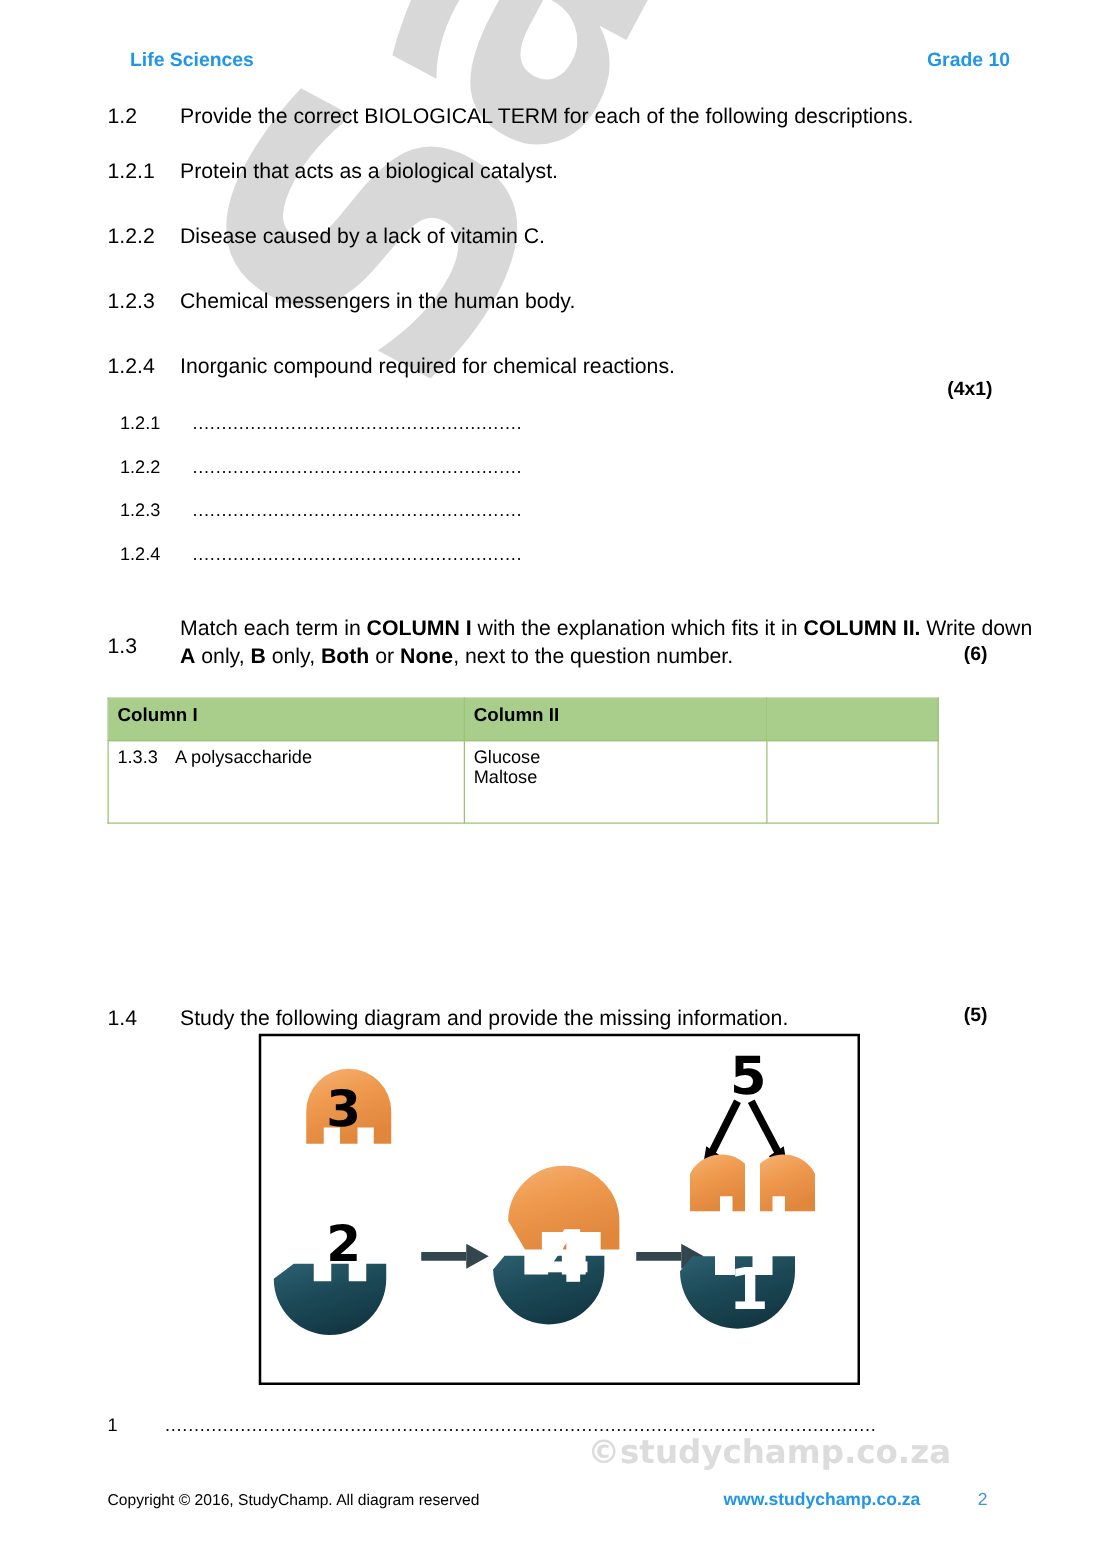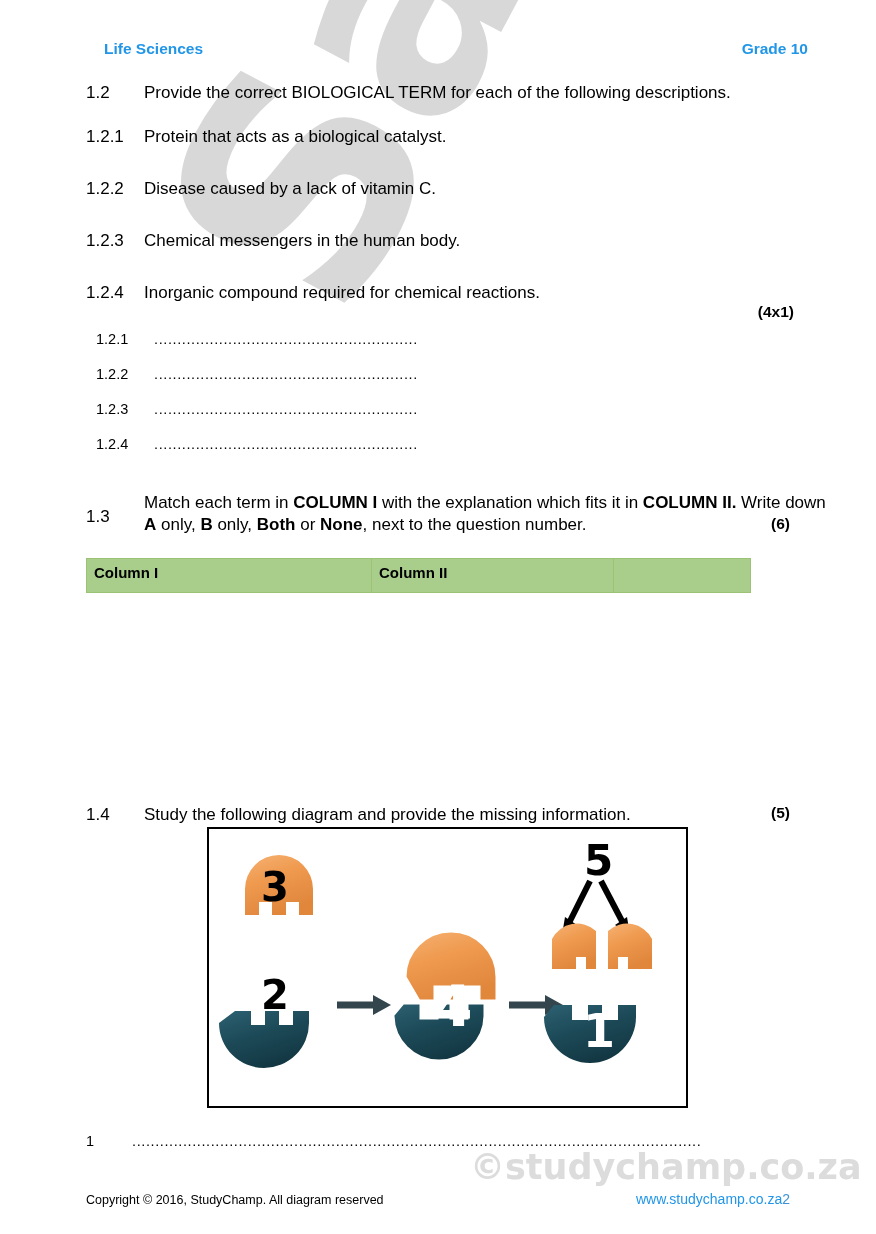--- a/index.html
+++ b/index.html
@@ -42,21 +42,21 @@
     transform-origin: left top;
     white-space: nowrap;
     letter-spacing: -6px;
   }
   .wm-url {
     position: absolute;
     left: 470px;
     top: 1147px;
     font-family: "DejaVu Sans", sans-serif;
     font-weight: 700;
-    font-size: 35px;
+    font-size: 26px;
     color: #dcdcdc;
     white-space: nowrap;
   }
 
   
   .content {
     position: relative;
     z-index: 10;
   }
 
@@ -183,23 +183,24 @@
     top: 1191px;
     width: 704px;
     display: flex;
     justify-content: space-between;
     align-items: baseline;
     font-size: 12.5px;
   }
   .copyright { color: #000000; }
   .site {
     color: #2196e8;
-    font-weight: 400;
+    font-weight: 700;
     font-size: 14px;
     margin-left: auto;
+    margin-right: 46px;
   }
   .pageno { color: #3f93d4; font-size: 14px; }
   b, strong { font-weight: 700; }
 </style>
 </head>
 <body>
 
 <div class="page">
 
   <div class="wm-layer">
@@ -265,20 +266,30 @@
 
     <table class="match-table">
       <thead>
         <tr>
           <th class="col-a th-c1">Column I</th>
           <th class="col-b th-c2">Column II</th>
           <th class="col-c"></th>
         </tr>
       </thead>
       <tbody>
+        <tr class="row-tall">
+          <td class="col-a">
+            <span class="cell-num">1.3.3</span><span>A polysaccharide</span>
+          </td>
+          <td class="col-b">
+            <span class="cell-line">Glucose</span>
+            <span class="cell-line">Maltose</span>
+          </td>
+          <td class="col-c"></td>
+        </tr>
       </tbody>
     </table>
 
     <div class="qrow" style="left:86px; top:804px; width:650px;">
       <span class="qnum" style="width:58px;">1.4</span>
       <span class="qtext">Study the following diagram and provide the missing information.</span>
     </div>
     <div class="marks" style="left:740px; top:804px; width:50px;">(5)</div>
 
     <div class="diagram-frame">

